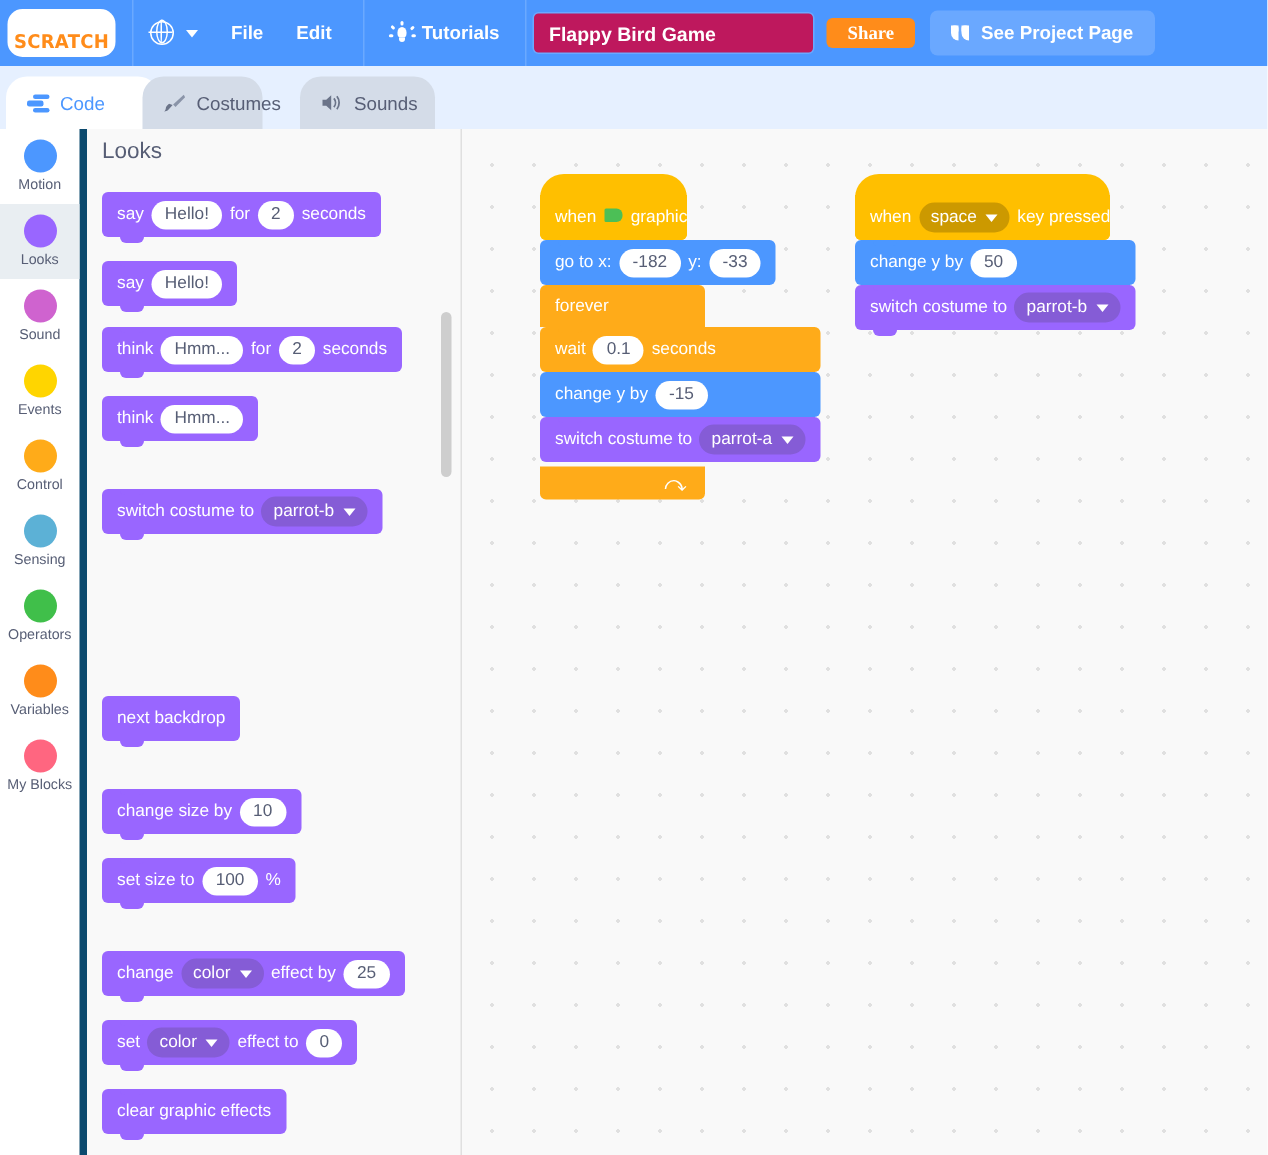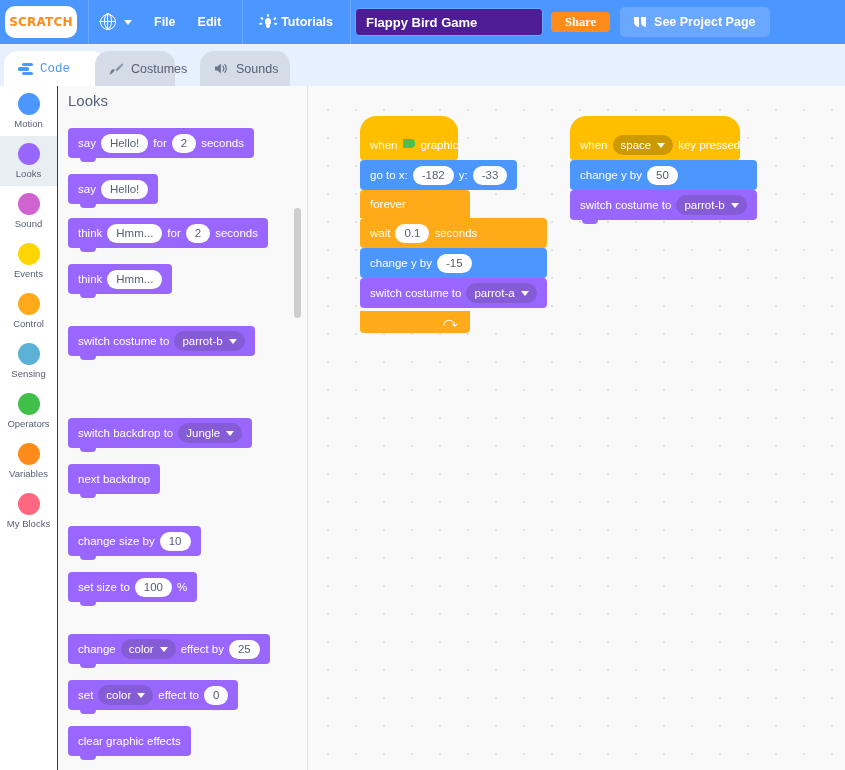--- a/index.html
+++ b/index.html
@@ -15,21 +15,21 @@
   
   #menubar{
     position:absolute; left:0; top:0; width:845px; height:44px;
     background:#4C97FF;
     display:flex; align-items:center;
   }
   .logo{
     margin-left:8px; width:66px; height:26px;
     border-radius:7px;
     background:#fff;
-    display:flex; align-items:center; justify-content:center;
+    display:flex; align-items:flex-end; justify-content:center;
     box-shadow:0 0 0 3px #fff;
     position:relative;
   }
   .logo-inner{
     font-size:12px; font-weight:bold; letter-spacing:.2px;
     color:#FF8C1A;
     -webkit-text-stroke:0px;
     font-family:"DejaVu Sans", sans-serif;
     transform:scaleY(1.05);
   }
@@ -52,21 +52,21 @@
     width:0;height:0;border-left:4px solid transparent;border-right:4px solid transparent;
     border-top:5px solid #fff; margin-left:3px;
   }
   .bulb{ width:16px;height:16px;position:relative;flex:none; }
   .bulb-b{position:absolute;left:5px;top:4px;width:6px;height:7px;border-radius:50% 50% 35% 35%;background:#fff;}
   .bulb-s{position:absolute;left:6px;top:10.5px;width:4px;height:3px;background:#fff;border-radius:0 0 2px 2px;}
   .ray{position:absolute;background:#fff;width:1.5px;height:3px;border-radius:1px;}
 
   #project-title{
     width:188px; height:28px; margin-left:4px;
-    background:#4c1d95; border:1px solid #6aa9ff; border-radius:4px;
+    background:#be185d; border:1px solid #6aa9ff; border-radius:4px;
     color:#fff; font-size:13px; font-weight:bold;
     padding:0 10px; outline:none;
     font-family:"Liberation Sans", sans-serif;
   }
   #share-btn{
     margin-left:8px; height:20px; padding:0 14px;
     background:#FF8C1A; color:#fff; border:none; border-radius:4px;
     font-size:12.5px; font-weight:bold; cursor:pointer;
     font-family:Liberation Serif, serif;
   }
@@ -93,33 +93,33 @@
   .tab{
     position:absolute; top:7px; height:35px;
     border-radius:14px 14px 0 0;
     display:flex; align-items:center; gap:7px;
     padding:0 14px;
     font-size:12.5px; color:#575E75; cursor:pointer;
     font-family:"Liberation Sans", sans-serif;
   }
   .tab.active{ background:#fff; color:#4C97FF; font-weight:normal; }
   .tab.inactive{ background:#D4DCE8; }
-  #tab-code{ left:4px; width:102px;font-family:Liberation Mono, monospace; }
+  #tab-code{ left:4px; width:102px; }
   #tab-costumes{ left:95px; width:80px; }
   #tab-sounds{ left:200px; width:90px; }
 
   .ico-code{width:15px;height:12px;position:relative;flex:none;}
   .ico-code i{position:absolute;display:block;background:#4C97FF;border-radius:1.5px;}
   .ico-brush{width:15px;height:14px;position:relative;flex:none;}
   .ico-sound{width:15px;height:13px;position:relative;flex:none;}
 
   
   #catcol{
     position:absolute; left:0; top:86px; width:58px; height:684px;
-    background:#fff; border-right:1px solid #0c4a6e;
+    background:#fff; border-right:5px solid #0c4a6e;
   }
   .cat{
     height:50px; display:flex; flex-direction:column;
     align-items:center; justify-content:center; gap:3px;
     cursor:pointer;
   }
   .cat.sel{ background:#E9EEF2; }
   .cat .dot{ width:22px;height:22px;border-radius:50%; }
   .cat .lbl{ font-size:9.5px; color:#575E75; font-family:"Liberation Sans", sans-serif; }
 
@@ -370,29 +370,20 @@
       <div class="bbody c-looks">
         <span>think</span>
         <span class="oval">Hmm...</span>
       </div>
     </div>
     <div class="blk" style="left: 10px; top: 240px;">
       <div class="bbody c-looks">
         <span>switch costume to</span>
         <span class="drop looks">
           <span>parrot-b</span>
-          <span class="drop-c"></span>
-        </span>
-      </div>
-    </div>
-    <div class="blk" style="left: 10px; top: 332px;">
-      <div class="bbody c-looks">
-        <span>switch backdrop to</span>
-        <span class="drop looks">
-          <span>Jungle</span>
           <span class="drop-c"></span>
         </span>
       </div>
     </div>
     <div class="blk" style="left: 10px; top: 378px;">
       <div class="bbody c-looks">
         <span>next backdrop</span>
       </div>
     </div>
     <div class="blk" style="left: 10px; top: 440px;">

